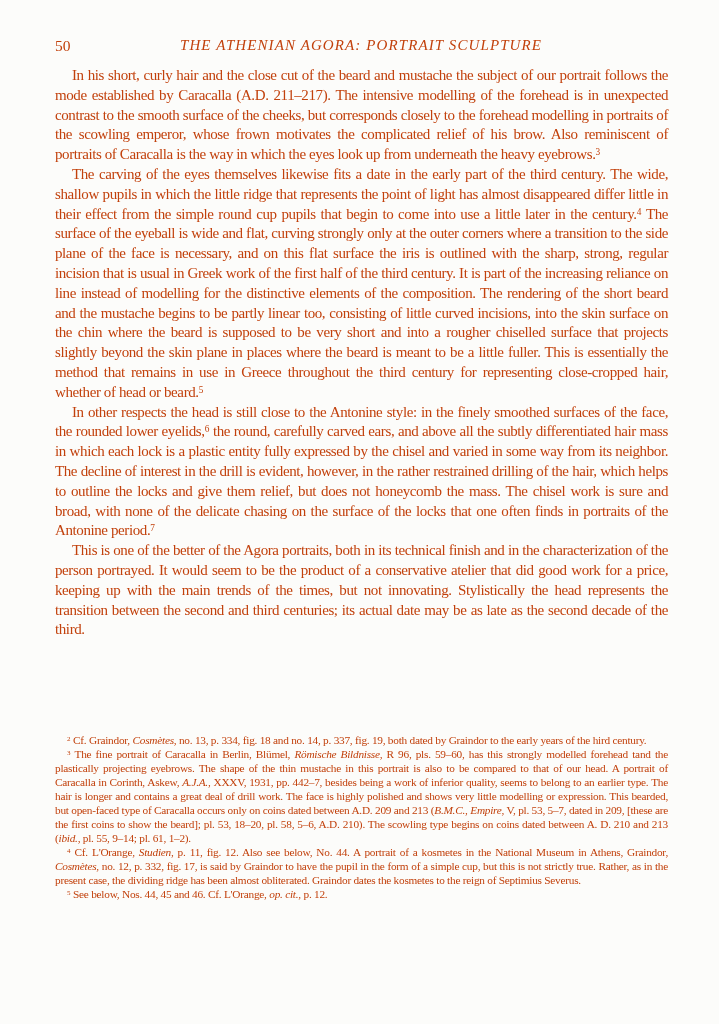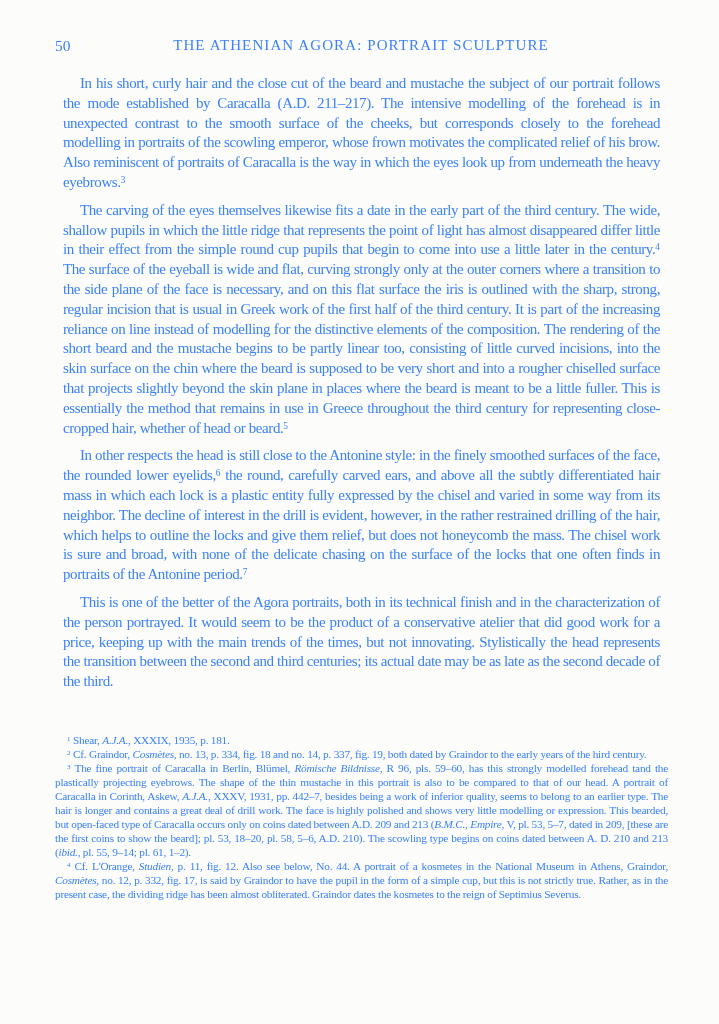--- a/index.html
+++ b/index.html
@@ -1,21 +1,21 @@
 <!DOCTYPE html>
 <html lang="en"><head>
 <meta charset="utf-8">
 <style>
   html, body { margin: 0; padding: 0; }
   .page {
     position: relative;
     width: 719px;
     height: 1024px;
     background: #fcfcfa;
-    color: #3b82f6;
+    color: #c2410c;
     font-family: "Liberation Serif", "DejaVu Serif", serif;
     overflow: hidden;
     box-sizing: border-box;
   }
   .header {
     position: absolute;
     top: 37px;
     left: 55px;
     right: 52px;
     height: 18px;
@@ -24,33 +24,34 @@
     position: absolute;
     left: 0;
     top: 0;
     font-size: 15.5px;
   }
   .running-title {
     text-align: center;
     font-size: 15px;
     letter-spacing: 1.1px;
     white-space: nowrap;
+    font-style: italic;
   }
   .body-text {
     position: absolute;
     top: 66px;
     left: 55px;
     width: 613px;
     font-size: 15px;
     line-height: 19.8px;
     letter-spacing: -0.4px;
     text-align: justify;
   }
   .body-text p {
-    margin: 8px;
+    margin: 0;
     text-indent: 17px;
   }
   .footnotes {
     position: absolute;
     top: 733px;
     left: 55px;
     width: 613px;
     font-size: 11.3px;
     line-height: 14px;
     letter-spacing: -0.25px;
@@ -79,19 +80,19 @@
   </div>
 
   <div class="body-text">
     <p>In his short, curly hair and the close cut of the beard and mustache the subject of our portrait follows the mode established by Caracalla (A.D. 211–217). The intensive modelling of the forehead is in unexpected contrast to the smooth surface of the cheeks, but corresponds closely to the forehead modelling in portraits of the scowling emperor, whose frown motivates the complicated relief of his brow. Also reminiscent of portraits of Caracalla is the way in which the eyes look up from underneath the heavy eyebrows.<sup>3</sup></p>
     <p>The carving of the eyes themselves likewise fits a date in the early part of the third century. The wide, shallow pupils in which the little ridge that represents the point of light has almost disappeared differ little in their effect from the simple round cup pupils that begin to come into use a little later in the century.<sup>4</sup> The surface of the eyeball is wide and flat, curving strongly only at the outer corners where a transition to the side plane of the face is necessary, and on this flat surface the iris is outlined with the sharp, strong, regular incision that is usual in Greek work of the first half of the third century. It is part of the increasing reliance on line instead of modelling for the distinctive elements of the composition. The rendering of the short beard and the mustache begins to be partly linear too, consisting of little curved incisions, into the skin surface on the chin where the beard is supposed to be very short and into a rougher chiselled surface that projects slightly beyond the skin plane in places where the beard is meant to be a little fuller. This is essentially the method that remains in use in Greece throughout the third century for representing close-cropped hair, whether of head or beard.<sup>5</sup></p>
     <p>In other respects the head is still close to the Antonine style: in the finely smoothed surfaces of the face, the rounded lower eyelids,<sup>6</sup> the round, carefully carved ears, and above all the subtly differentiated hair mass in which each lock is a plastic entity fully expressed by the chisel and varied in some way from its neighbor. The decline of interest in the drill is evident, however, in the rather restrained drilling of the hair, which helps to outline the locks and give them relief, but does not honeycomb the mass. The chisel work is sure and broad, with none of the delicate chasing on the surface of the locks that one often finds in portraits of the Antonine period.<sup>7</sup></p>
     <p>This is one of the better of the Agora portraits, both in its technical finish and in the characterization of the person portrayed. It would seem to be the product of a conservative atelier that did good work for a price, keeping up with the main trends of the times, but not innovating. Stylistically the head represents the transition between the second and third centuries; its actual date may be as late as the second decade of the third.</p>
   </div>
 
   <div class="footnotes">
-    <p><sup>1</sup> Shear, <i>A.J.A.</i>, XXXIX, 1935, p. 181.</p>
     <p><sup>2</sup> Cf. Graindor, <i>Cosmètes</i>, no. 13, p. 334, fig. 18 and no. 14, p. 337, fig. 19, both dated by Graindor to the early years of the hird century.</p>
     <p><sup>3</sup> The fine portrait of Caracalla in Berlin, Blümel, <i>Römische Bildnisse</i>, R 96, pls. 59–60, has this strongly modelled forehead tand the plastically projecting eyebrows. The shape of the thin mustache in this portrait is also to be compared to that of our head. A portrait of Caracalla in Corinth, Askew, <i>A.J.A.</i>, XXXV, 1931, pp. 442–7, besides being a work of inferior quality, seems to belong to an earlier type. The hair is longer and contains a great deal of drill work. The face is highly polished and shows very little modelling or expression. This bearded, but open-faced type of Caracalla occurs only on coins dated between A.D. 209 and 213 (<i>B.M.C.</i>, <i>Empire</i>, V, pl. 53, 5–7, dated in 209, [these are the first coins to show the beard]; pl. 53, 18–20, pl. 58, 5–6, A.D. 210). The scowling type begins on coins dated between A. D. 210 and 213 (<i>ibid.</i>, pl. 55, 9–14; pl. 61, 1–2).</p>
     <p><sup>4</sup> Cf. L'Orange, <i>Studien</i>, p. 11, fig. 12. Also see below, No. 44. A portrait of a kosmetes in the National Museum in Athens, Graindor, <i>Cosmètes</i>, no. 12, p. 332, fig. 17, is said by Graindor to have the pupil in the form of a simple cup, but this is not strictly true. Rather, as in the present case, the dividing ridge has been almost obliterated. Graindor dates the kosmetes to the reign of Septimius Severus.</p>
+    <p><sup>5</sup> See below, Nos. 44, 45 and 46. Cf. L'Orange, <i>op. cit.</i>, p. 12.</p>
   </div>
 
 </div>
 
 </body></html>

